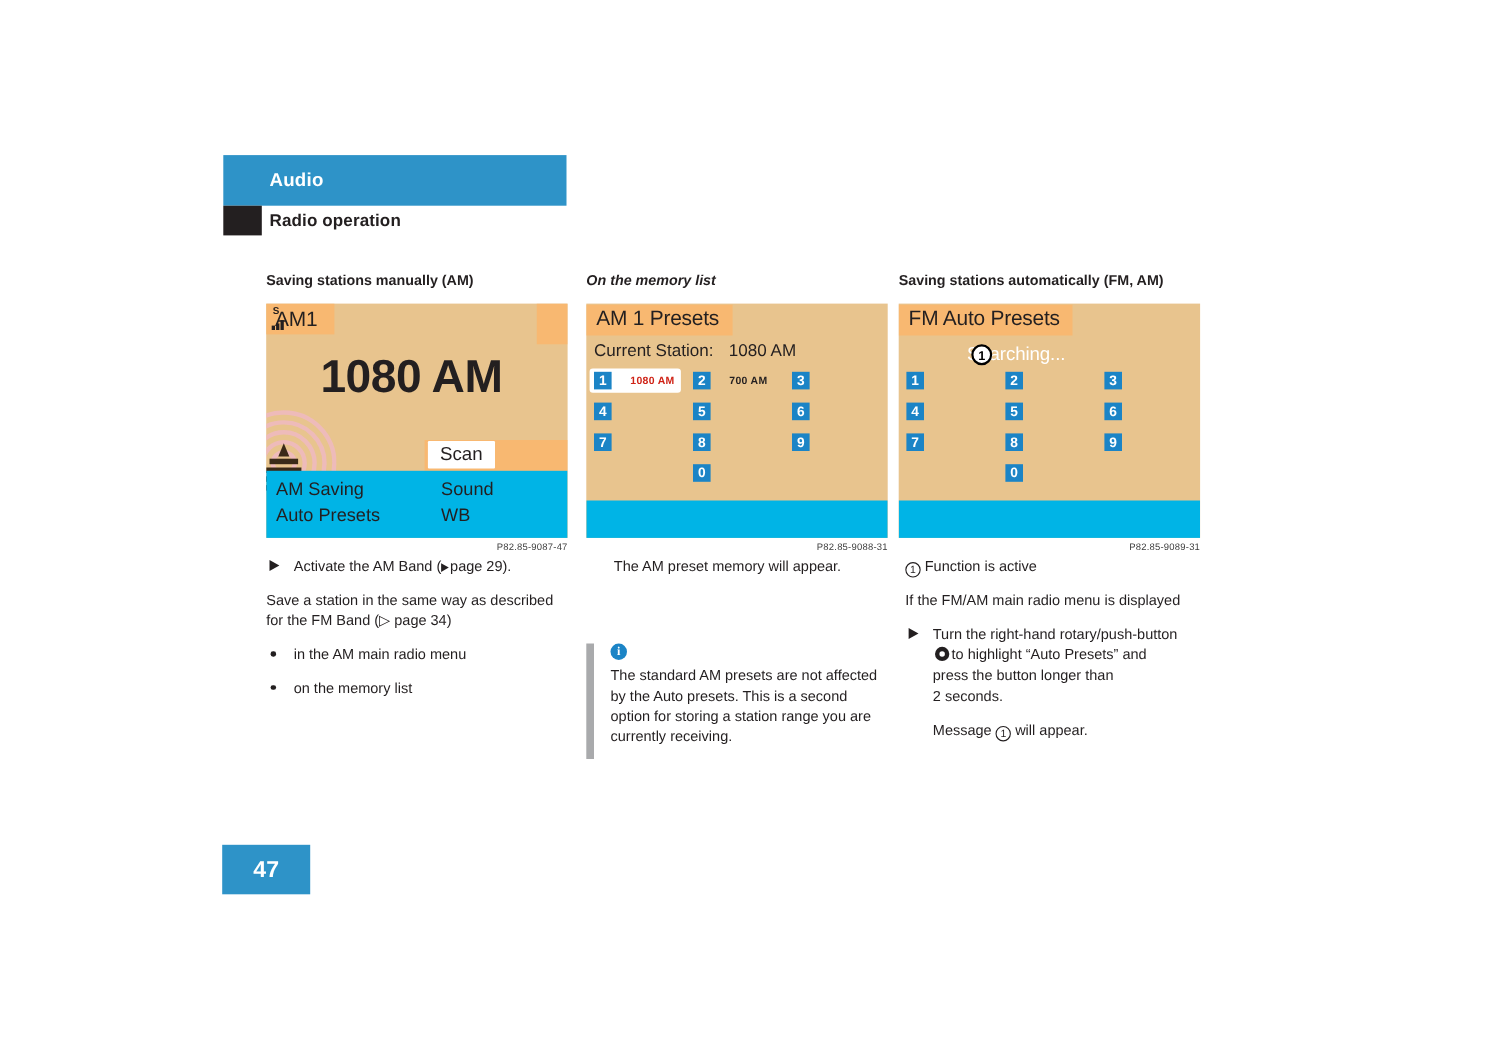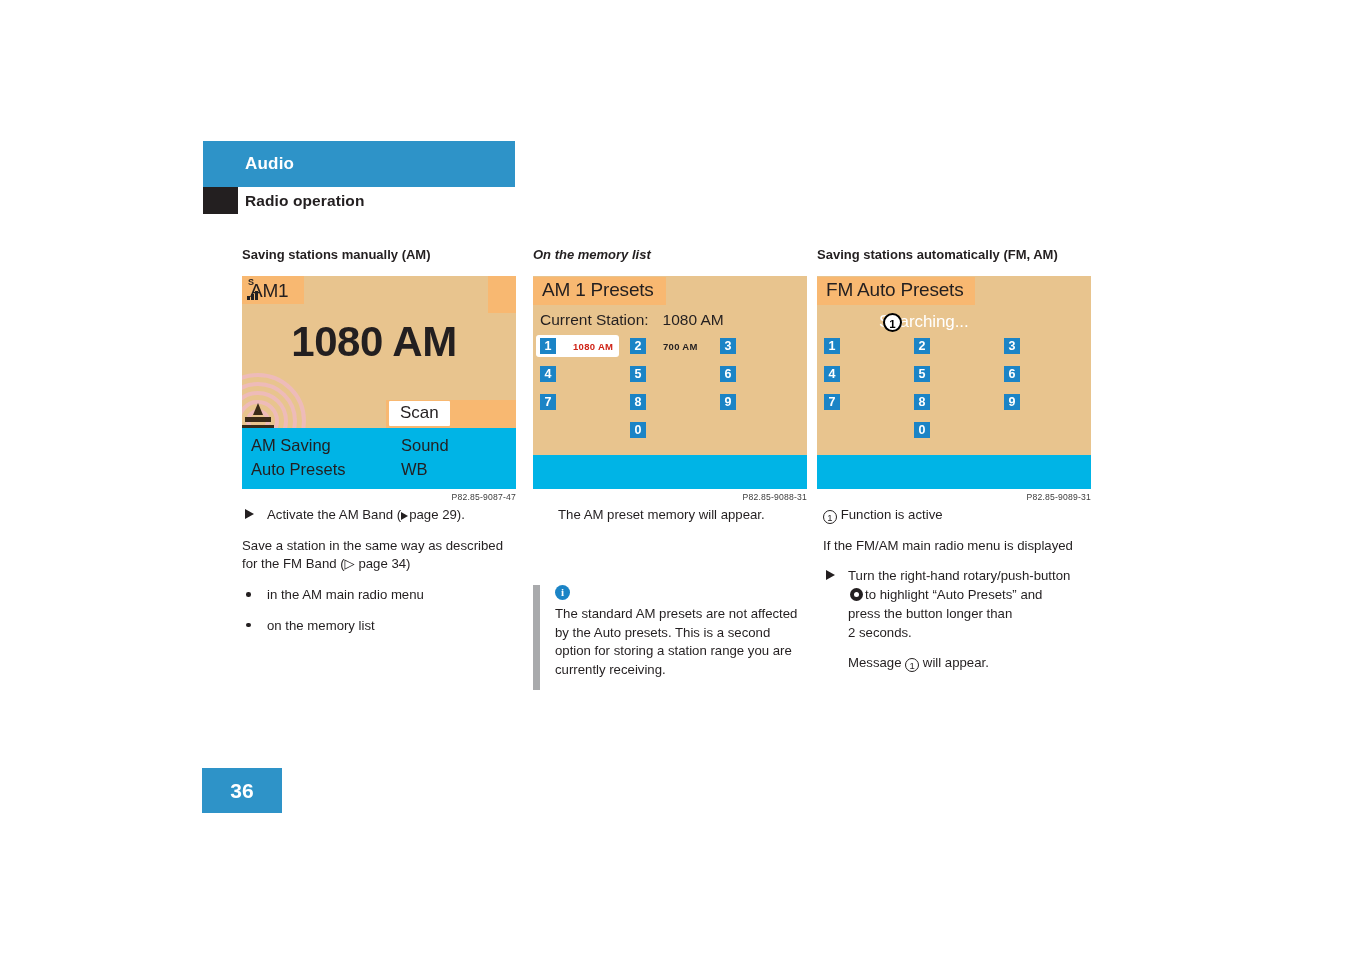--- a/index.html
+++ b/index.html
@@ -611,14 +611,14 @@
     <span>2 seconds.</span>
   </div>
   <div class="para indent">
     <span>Message</span>
     <span class="refcircle">1</span>
     <span>will appear.</span>
   </div>
 </div>
 
 <div class="pagenum">
-  <span>36</span>
+  <span>47</span>
 </div>
 
 </body></html>

